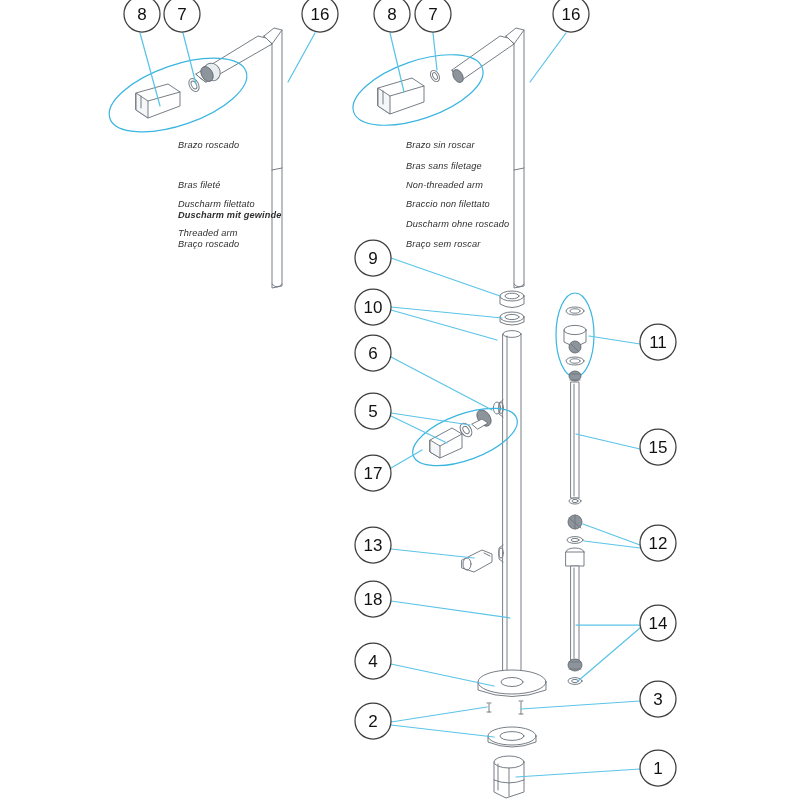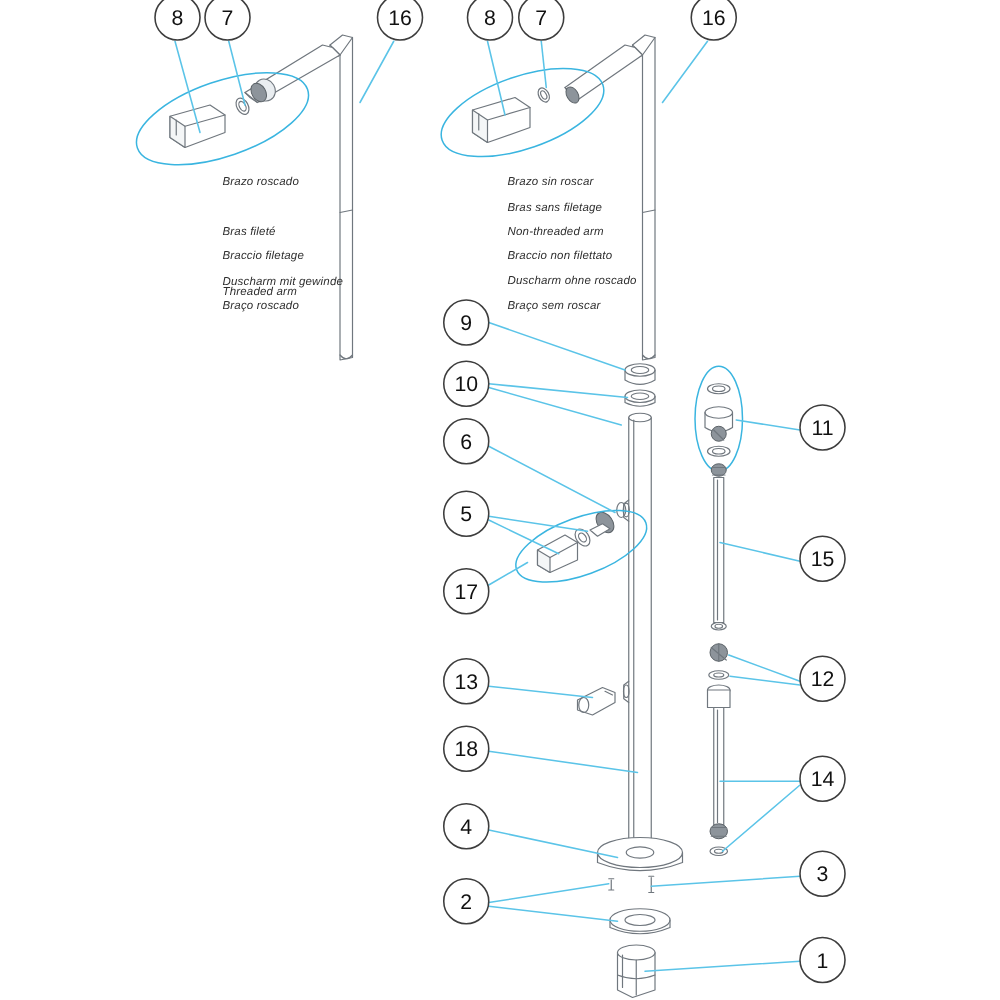--- a/index.html
+++ b/index.html
@@ -274,22 +274,22 @@
           <circle class="cc" cx="658" cy="768" r="18"></circle>
           <text class="cn" x="658" y="774">1</text>
         </g>
       </g>
   </svg>
 
   <div class="legend" style="left: 178px; top: 140px;">
       <div class="lbl" style="left: 0px; top: 0px;">Brazo roscado</div>
       <div class="lbl" style="left: 0px; top: 19.8px; margin-top: 20px;">Bras fileté</div>
       <div class="lbl" style="left: 0px; top: 39.6px; margin-top: 48px;">Threaded arm</div>
-      <div class="lbl" style="left: 0px; top: 59.4px;">Braccio filetage</div>
-      <div class="lbl" style="left: 0px; top: 80px;">Duscharm mit gewinde</div>
+      <div class="lbl" style="left: 0px; top: 59.4px;">Duscharm filettato</div>
+      <div class="lbl" style="left: 0px; top: 70px; font-weight: bold;">Duscharm mit gewinde</div>
       <div class="lbl" style="left: 0px; top: 99px;">Braço roscado</div>
     </div>
   <div class="legend" style="left: 406px; top: 140px;">
       <div class="lbl" style="left: 0px; top: 0px;">Brazo sin roscar</div>
       <div class="lbl" style="left: 0px; top: 21px;">Bras sans filetage</div>
       <div class="lbl" style="left: 0px; top: 39.6px;">Non-threaded arm</div>
       <div class="lbl" style="left: 0px; top: 59.4px;">Braccio non filettato</div>
       <div class="lbl" style="left: 0px; top: 79.2px;">Duscharm ohne roscado</div>
       <div class="lbl" style="left: 0px; top: 99px;">Braço sem roscar</div>
     </div>

